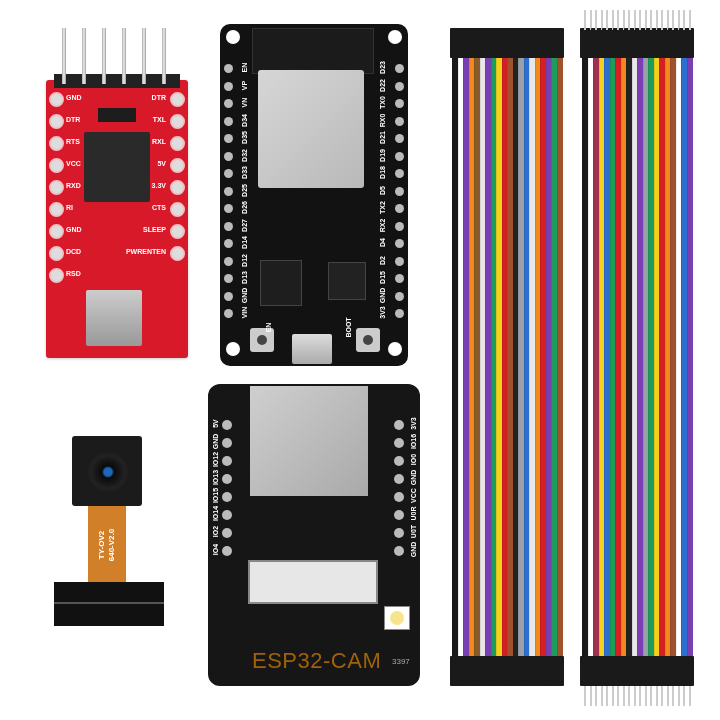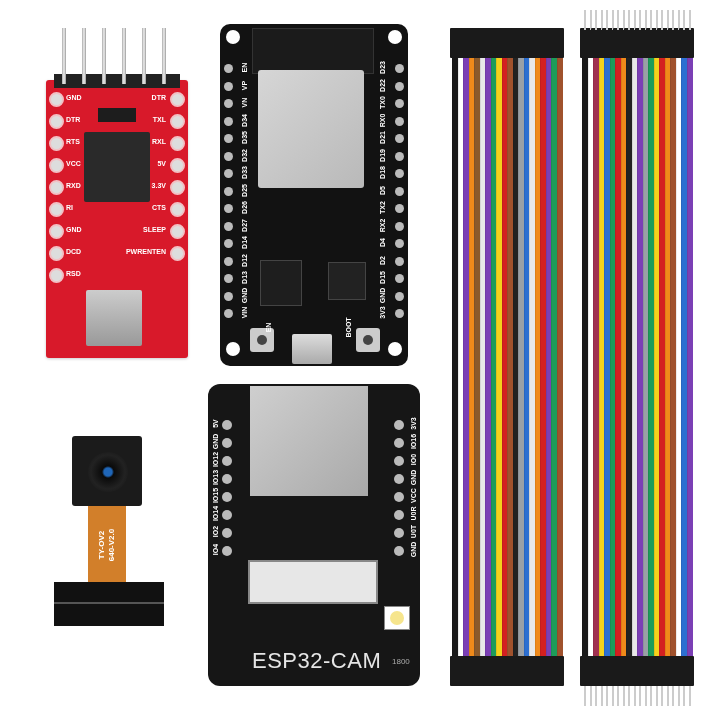--- a/index.html
+++ b/index.html
@@ -34,21 +34,21 @@
   .cam-conn{left:54px;top:582px;width:110px;height:44px;background:#111;}
   .cam-conn::after{content:"";position:absolute;left:0;top:20px;width:110px;height:2px;background:#555;}
   
   .espcam{left:208px;top:384px;width:212px;height:302px;background:#161616;border-radius:12px;}
   .espcam .sd{position:absolute;left:42px;top:2px;width:118px;height:110px;background:linear-gradient(135deg,#cfcfcf,#a9a9a9);}
   .espcam .pin{position:absolute;width:10px;height:10px;border-radius:50%;background:#bbb;}
   .espcam .lbl{position:absolute;font-size:7px;color:#fff;font-weight:bold;white-space:nowrap;}
   .espcam .fpc{position:absolute;left:40px;top:176px;width:126px;height:40px;background:#e7e7e7;border:2px solid #888;}
   .espcam .led{position:absolute;left:176px;top:222px;width:24px;height:22px;background:#fff;border:1px solid #888;}
   .espcam .led::after{content:"";position:absolute;left:5px;top:4px;width:14px;height:14px;border-radius:50%;background:#f6e58d;}
-  .espcam .title{position:absolute;left:44px;top:264px;font-size:22px;color:#e5e5e5;letter-spacing:0.5px;}
+  .espcam .title{position:absolute;left:44px;top:264px;font-size:22px;color:#a16207;letter-spacing:0.5px;}
   .espcam .code{position:absolute;left:184px;top:273px;font-size:8px;color:#aaa;}
   
   .bundle{position:absolute;}
   .wire{position:absolute;width:5px;}
   .housing{position:absolute;width:9px;height:30px;background:#1a1a1a;border-radius:1px;}
   .mpin{position:absolute;width:2px;height:20px;background:#ccc;}
 </style>
 </head>
 <body>
 
@@ -185,21 +185,21 @@
   <div>TY-OV2</div>
   <div>640-V2.0</div>
 </div>
 <div class="abs cam-conn"></div>
 
 <div class="abs espcam">
   <div class="sd"></div>
   <div class="fpc"></div>
   <div class="led"></div>
   <div class="title">ESP32-CAM</div>
-  <div class="code">1800</div>
+  <div class="code">3397</div>
   <div id="cam-pins"></div>
 <div class="pin" style="left:14px;top:36px"></div>
     <div class="lbl" style="left:-4px;top:36px;transform:rotate(-90deg);width:22px;text-align:center">5V</div>
     <div class="pin" style="left:14px;top:54px"></div>
     <div class="lbl" style="left:-4px;top:54px;transform:rotate(-90deg);width:22px;text-align:center">GND</div>
     <div class="pin" style="left:14px;top:72px"></div>
     <div class="lbl" style="left:-4px;top:72px;transform:rotate(-90deg);width:22px;text-align:center">IO12</div>
     <div class="pin" style="left:14px;top:90px"></div>
     <div class="lbl" style="left:-4px;top:90px;transform:rotate(-90deg);width:22px;text-align:center">IO13</div>
     <div class="pin" style="left:14px;top:108px"></div>

